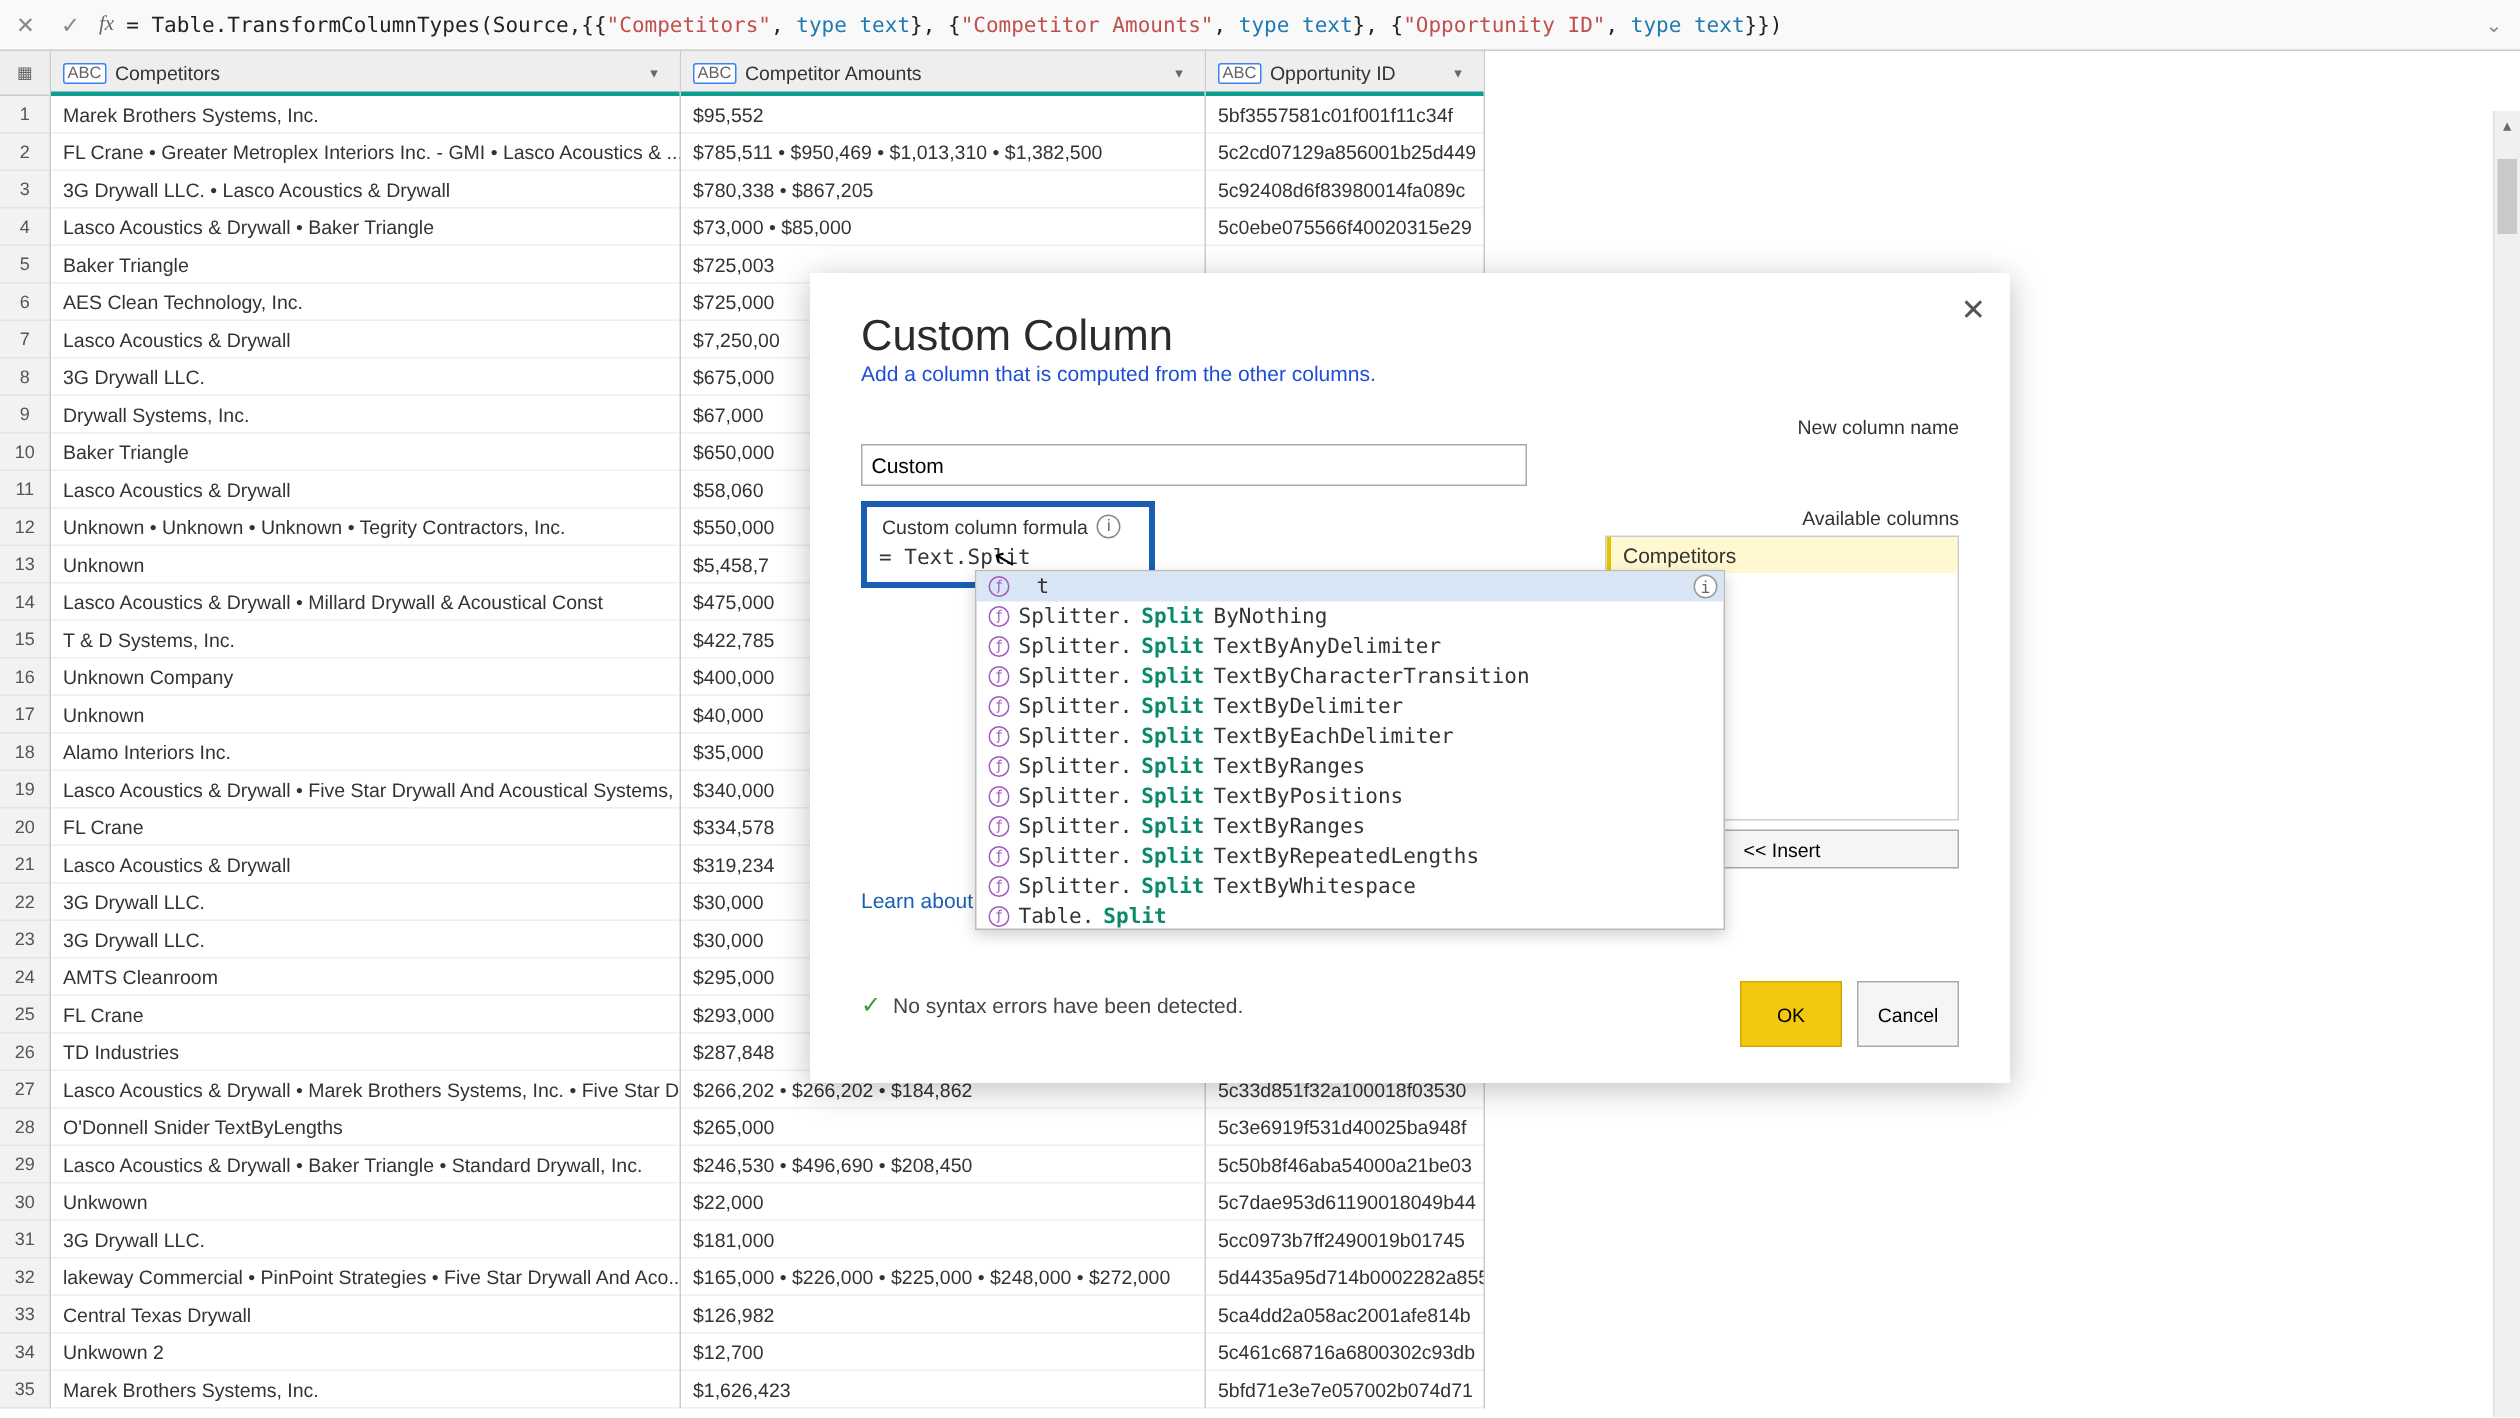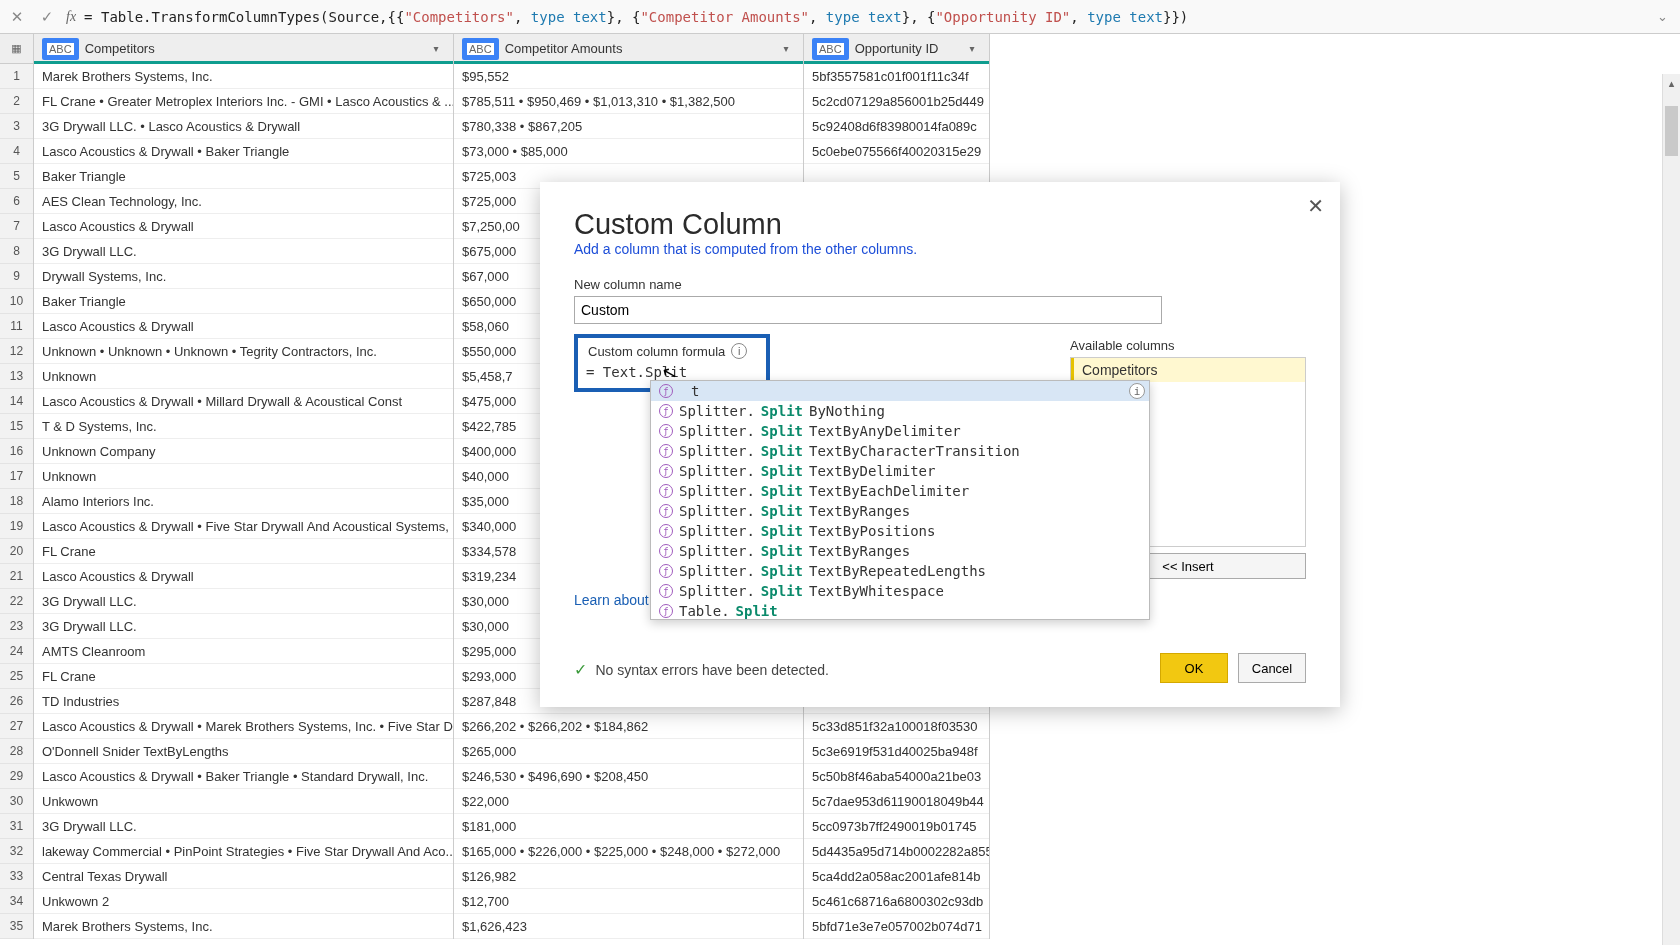--- a/index.html
+++ b/index.html
@@ -83,21 +83,21 @@
   align-items: center;
   padding: 0 8px;
   position: relative;
 }
 .col-hdr .accent {
   position:absolute; left:0; right:0; bottom:-1px; height:3px;
   background:#0f9d8f;
 }
 .col-hdr .typeicon {
   font-size:11px; color:#666; margin-right:6px;
-  border:5px solid #3b82f6; padding:0 2px; border-radius:2px; background:#fff;
+  border:1px solid #3b82f6; padding:0 2px; border-radius:2px; background:#fff;
 }
 .col-hdr .label { flex:1; font-size:13px; color:#333;}
 .col-hdr .dd { width:18px; text-align:center; color:#666; font-size:10px;}
 .cell {
   height: 25px;
   border-bottom: 1px solid #eee;
   padding: 0 8px;
   display: flex; align-items: center;
   font-size: 13px;
   color: #333;
@@ -128,23 +128,24 @@
 }
 .dialog .subtitle {
   font-size: 14px;
   color: #1d4ed8;
   margin-bottom: 20px;
 }
 .dialog .field-label {
   font-size: 13px;
   color: #333;
   margin-bottom: 4px;
+  text-align: right;
 }
 .dialog .name-input {
-  width: 588px;
+  width: 444px;
   height: 28px;
   border: 1px solid #aaa;
   padding: 0 6px;
   font-size: 14px;
   margin-bottom: 14px;
 }
 .dialog .formula-row {
   display:flex; gap: 18px;
 }
 .dialog .formula-col { flex:1; }
@@ -210,21 +211,21 @@
   margin-top: 52px;
   font-size: 14px;
   color:#444;
 }
 .dialog .status-row .chk { color:#3a9a3a; font-size:16px;}
 .dialog .btn-row {
   display:flex; gap:10px; justify-content:flex-end;
   margin-top: -26px;
 }
 .dialog .btn {
-  min-width: 68px; height:30px;
+  min-width: 68px; height:44px;
   border:1px solid #aaa;
   background:#f5f5f5;
   font-size:13px;
 }
 .dialog .btn-primary {
   background:#f2c811; border-color:#d4a800;
 }
 
 
 .intellisense {

